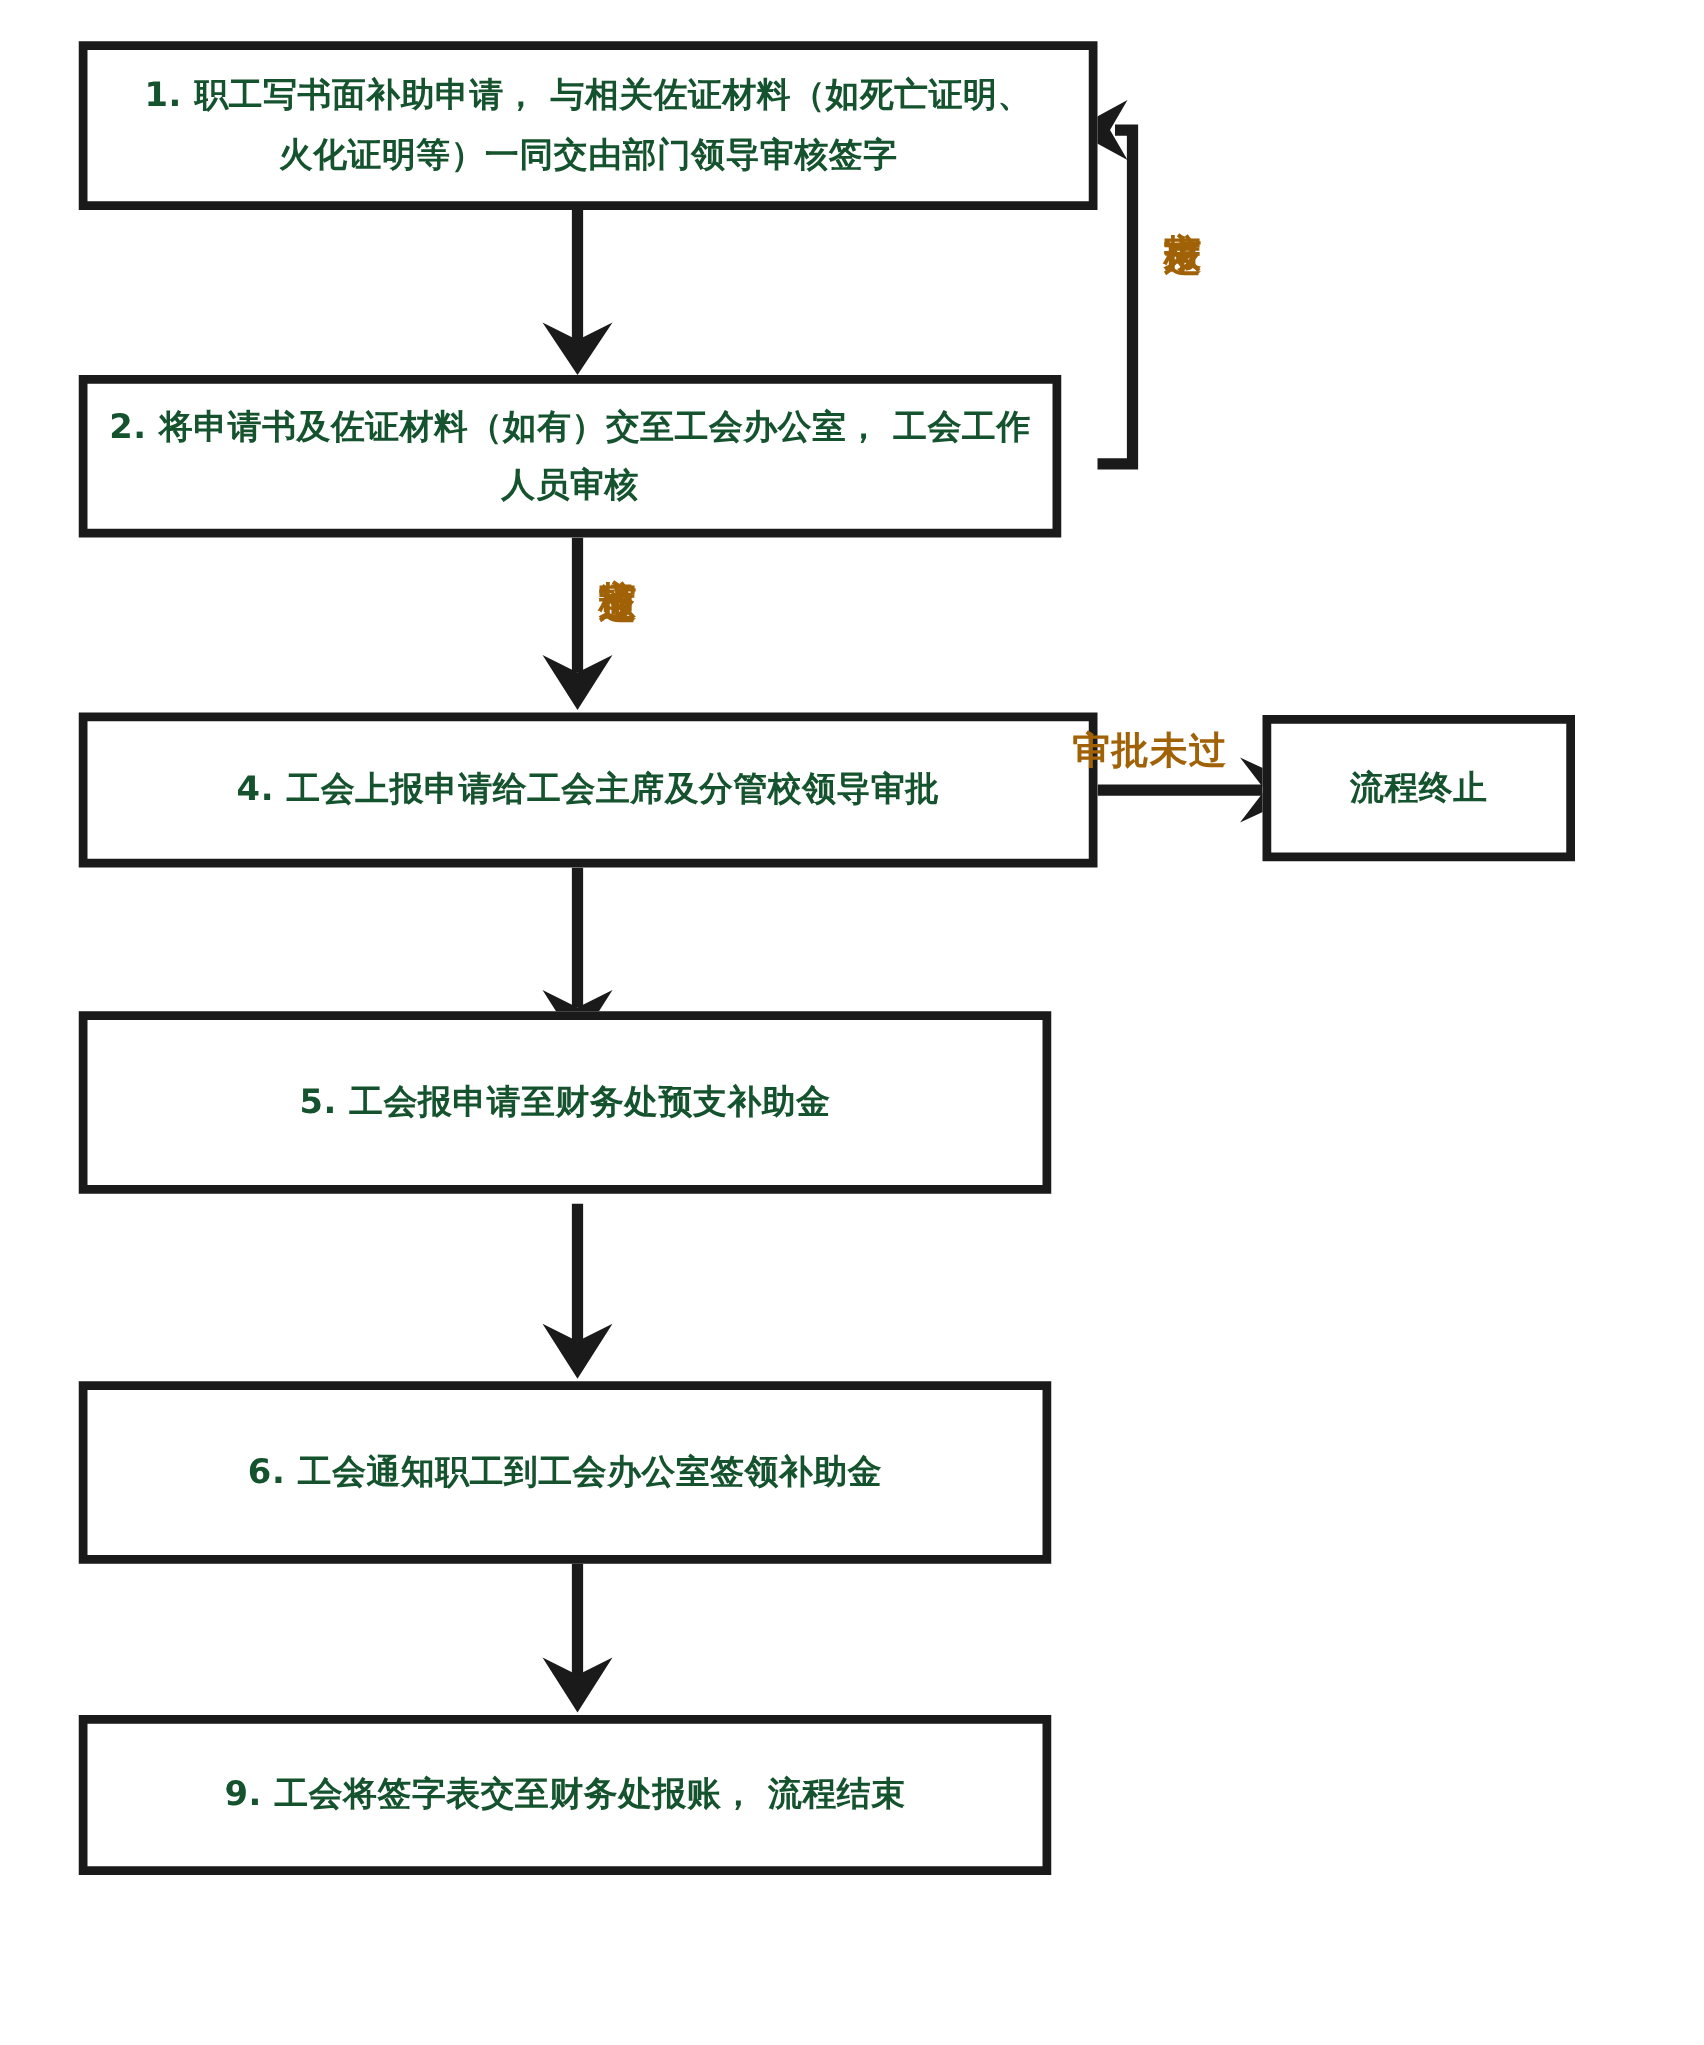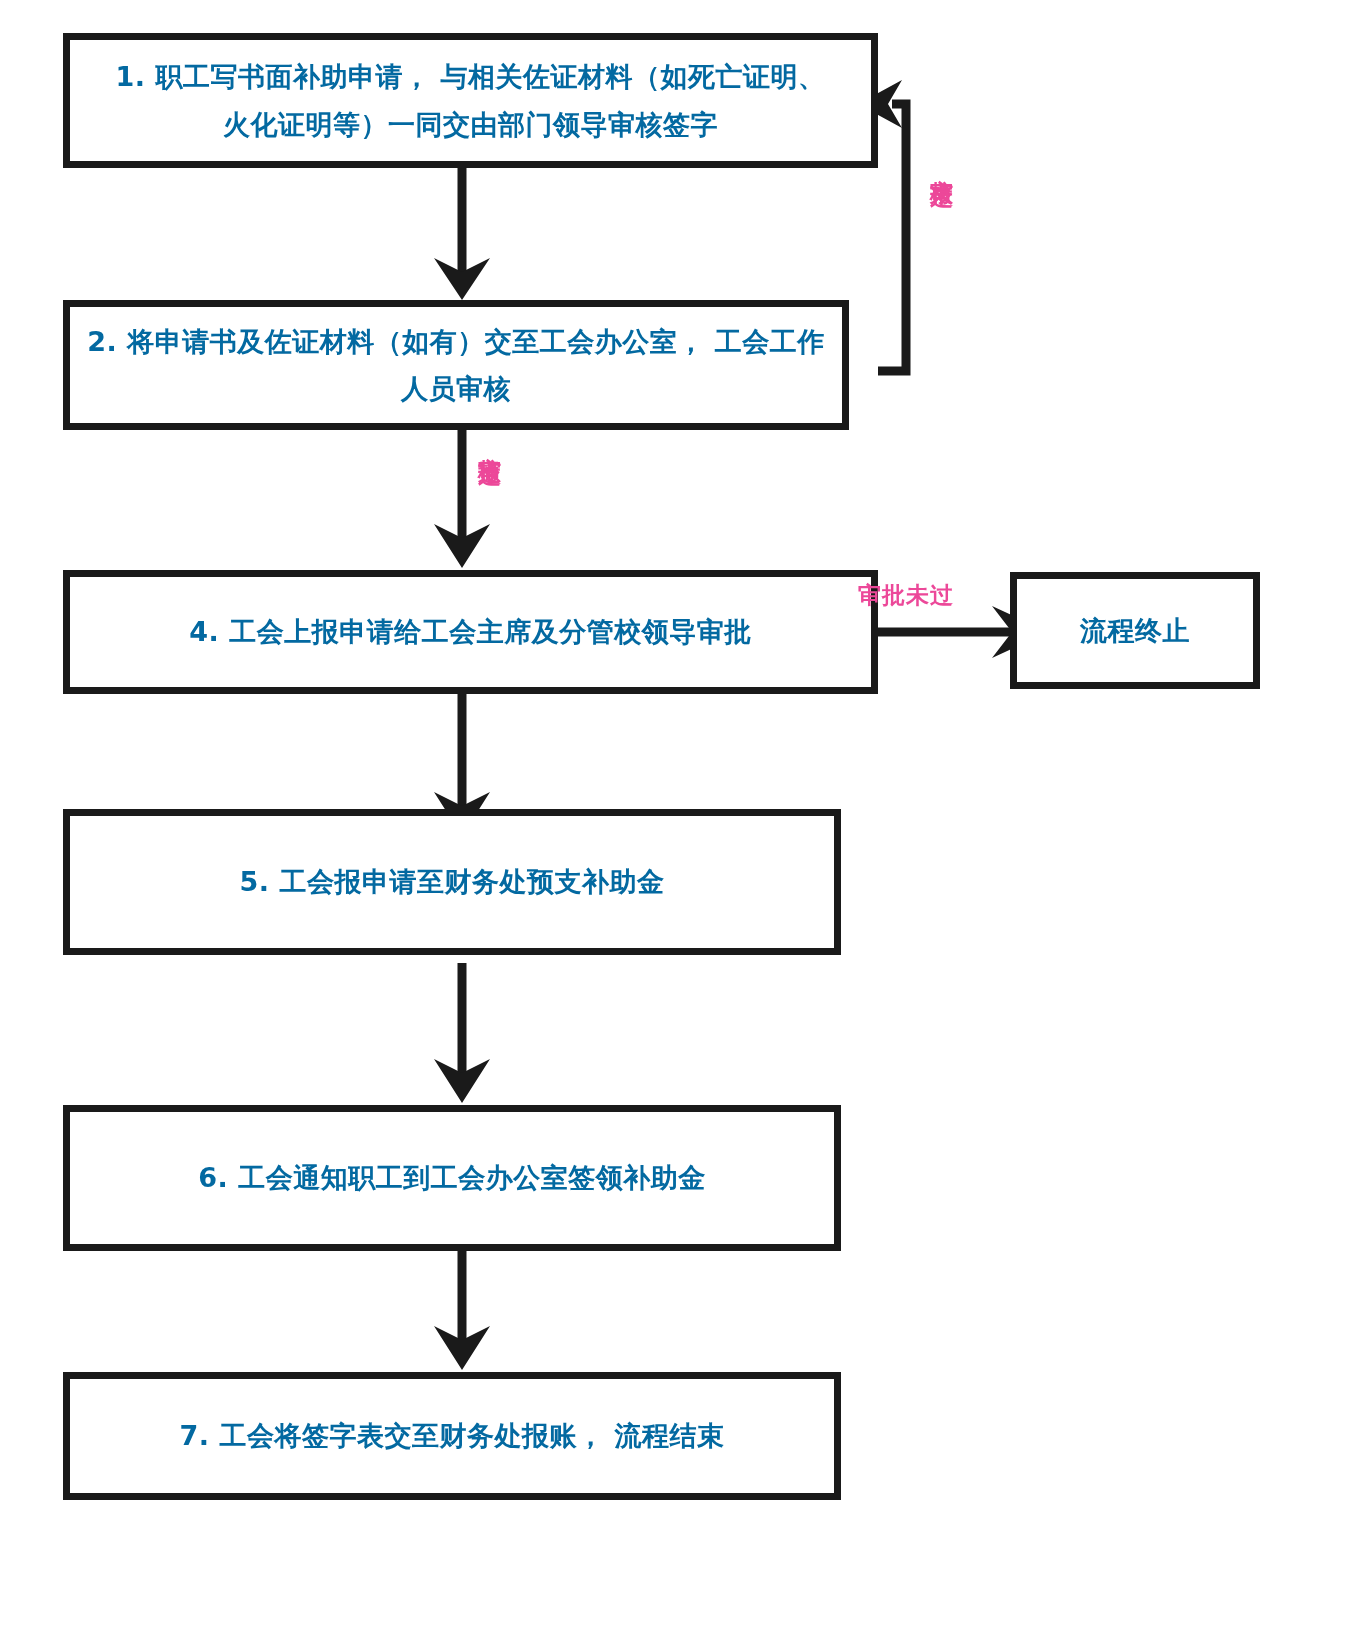--- a/index.html
+++ b/index.html
@@ -19,38 +19,38 @@
   }
   .node {
     position: absolute;
     box-sizing: border-box;
     border: 7px solid #1a1a1a;
     background: #ffffff;
     display: flex;
     align-items: center;
     justify-content: center;
     text-align: center;
-    color: #0369a1;
+    color: #14532d;
   }
   .node-text {
     font-size: 27px;
     font-weight: 700;
     line-height: 1.75;
     letter-spacing: 0.5px;
     padding: 0 14px;
     white-space: pre-line;
   }
   .node-text.single {
     line-height: 1.3;
   }
   .edge-label {
     position: absolute;
-    font-size: 23px;
+    font-size: 30px;
     font-weight: 700;
-    color: #ec4899;
+    color: #a16207;
     letter-spacing: 1px;
     white-space: nowrap;
   }
   .edge-label.vertical {
     writing-mode: vertical-rl;
     text-orientation: upright;
     letter-spacing: 2px;
     line-height: 1;
   }
   svg.connectors {
@@ -133,21 +133,21 @@
 
   <div class="node" style="left:63px; top:809px; width:778px; height:146px;">
     <span class="node-text single">5. 工会报申请至财务处预支补助金</span>
   </div>
 
   <div class="node" style="left:63px; top:1105px; width:778px; height:146px;">
     <span class="node-text single">6. 工会通知职工到工会办公室签领补助金</span>
   </div>
 
   <div class="node" style="left:63px; top:1372px; width:778px; height:128px;">
-    <span class="node-text single">7. 工会将签字表交至财务处报账，  流程结束</span>
+    <span class="node-text single">9. 工会将签字表交至财务处报账，  流程结束</span>
   </div>
 
   <div class="edge-label vertical" style="left:930px; top:160px;">审核未过</div>
 
   <div class="edge-label vertical" style="left:478px; top:438px;">审核通过</div>
 
   <div class="edge-label" style="left:858px; top:580px;">审批未过</div>
 
 </div>
 

